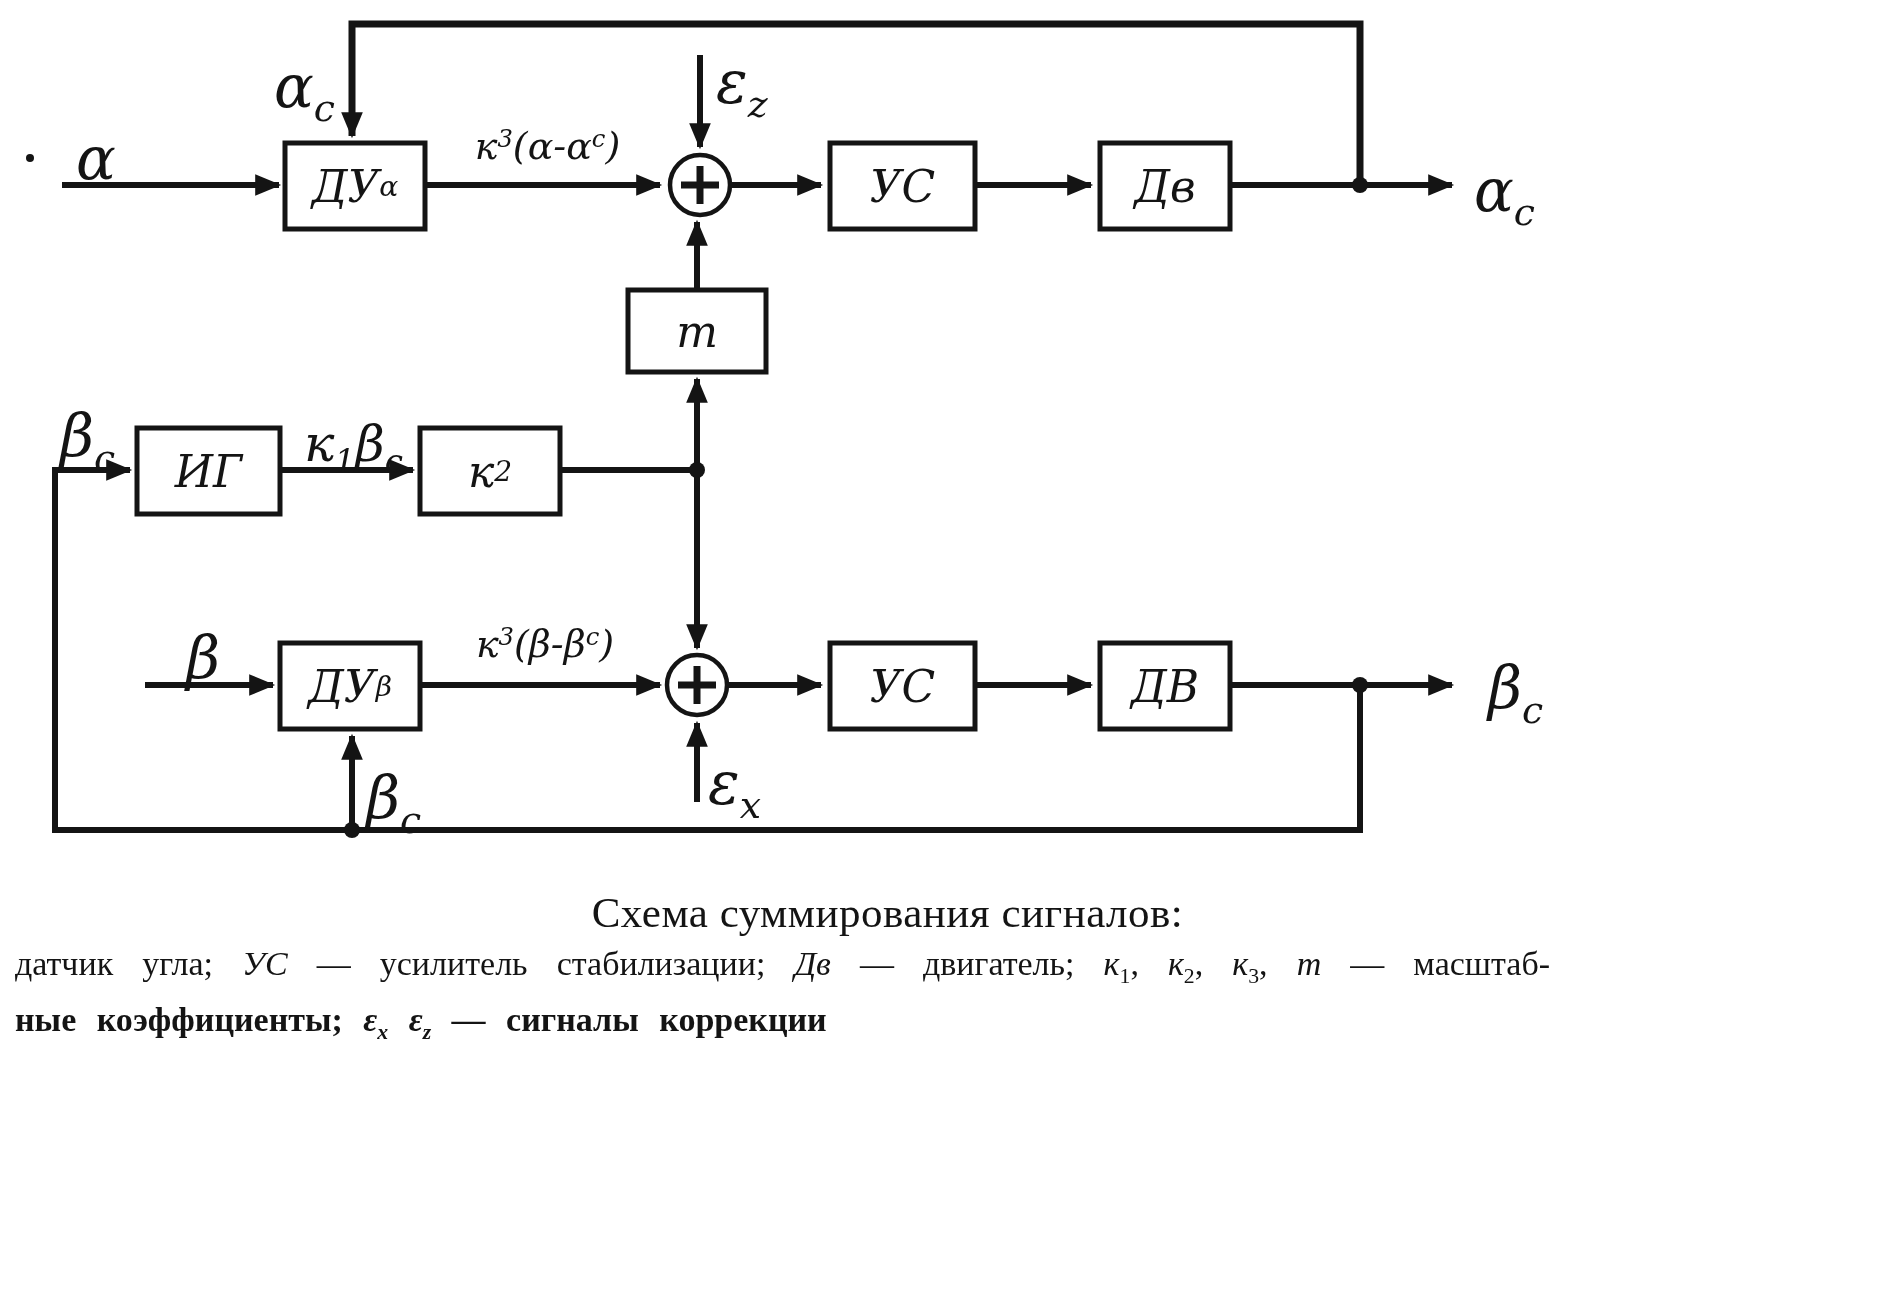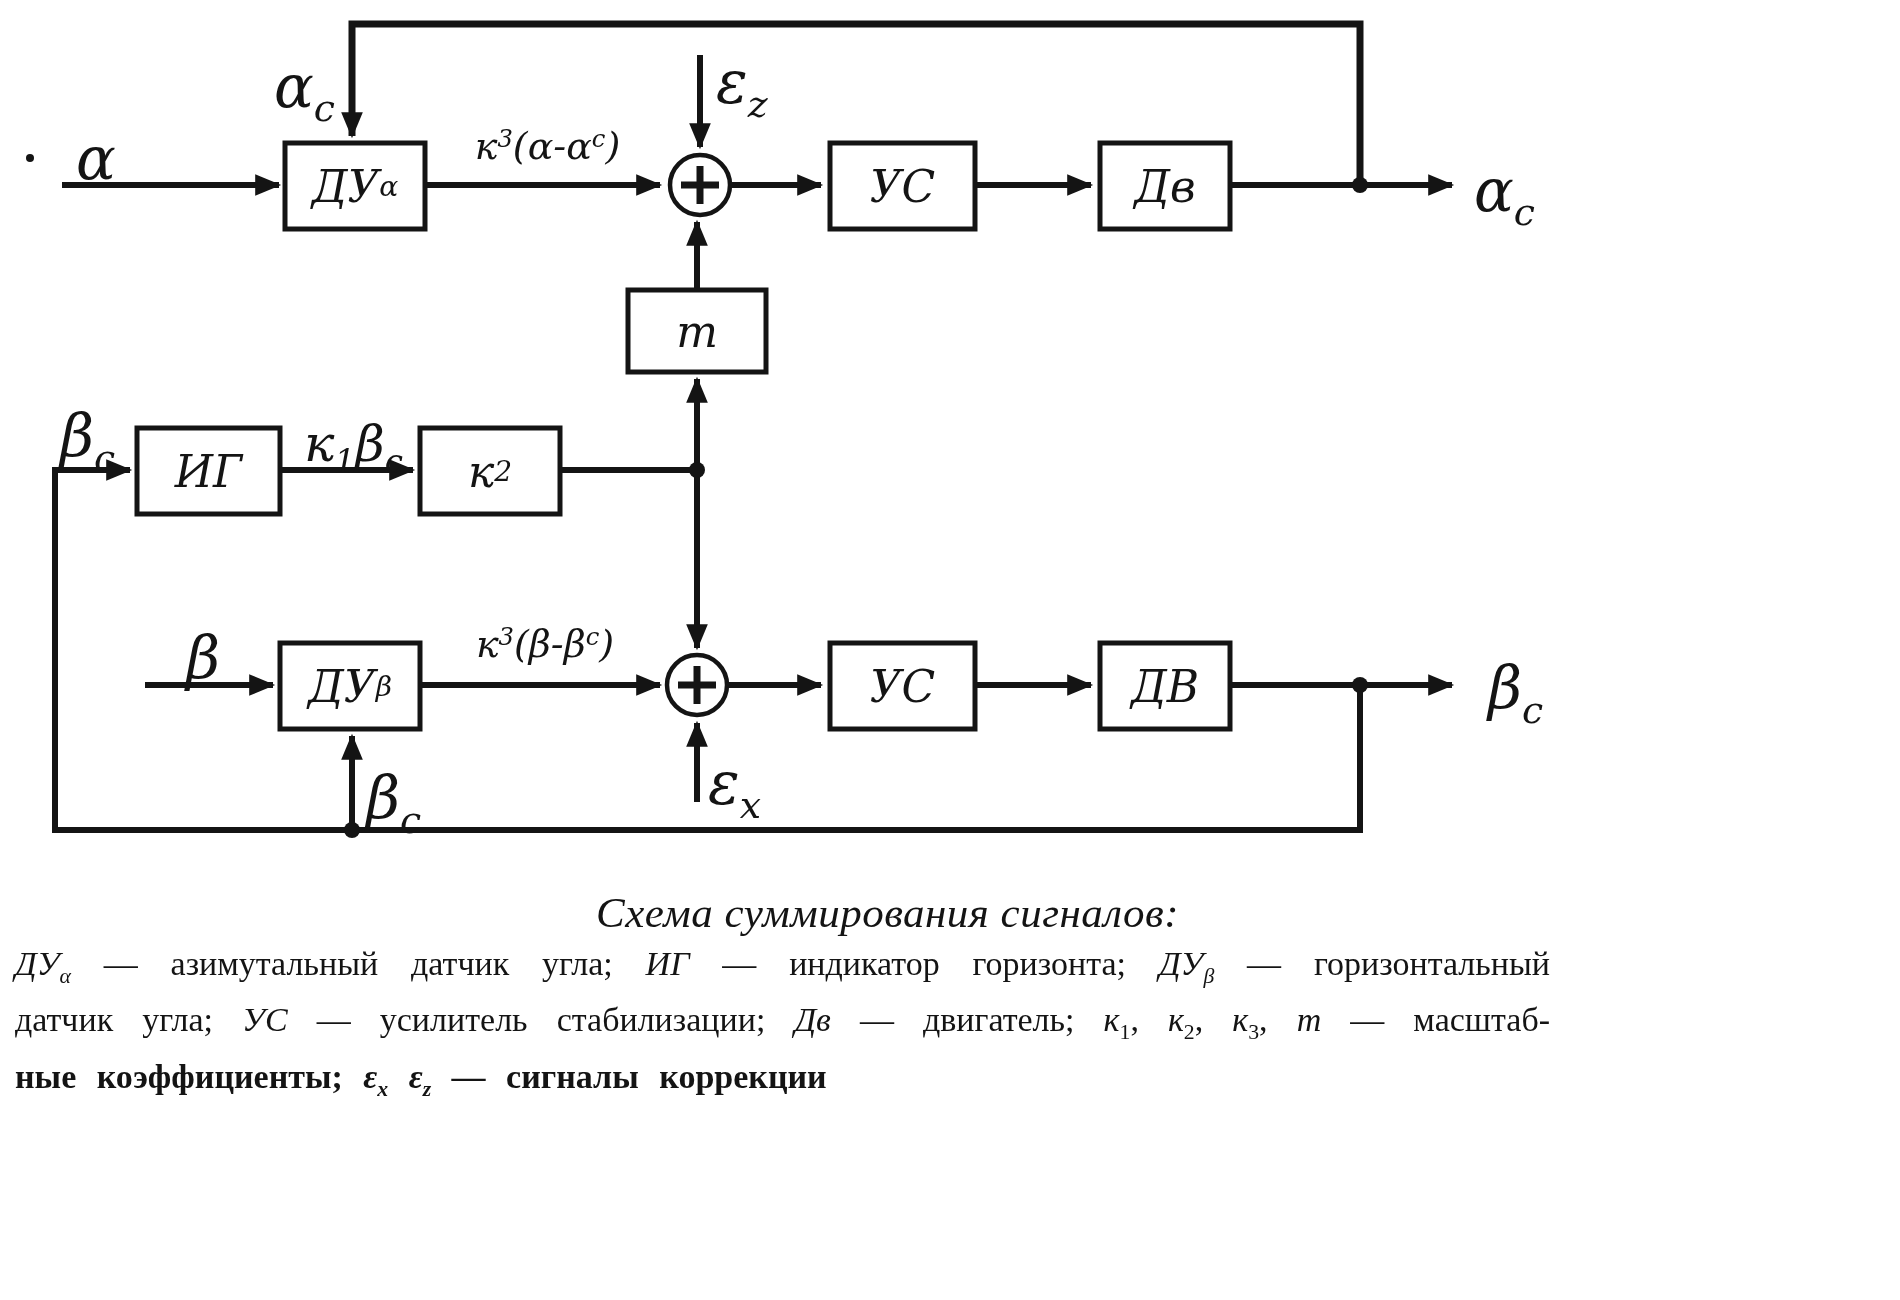--- a/index.html
+++ b/index.html
@@ -15,21 +15,21 @@
   .lbl{position:absolute;font-family:"DejaVu Serif",serif;font-style:italic;font-size:41px;
        color:var(--ink,#141414);white-space:nowrap;}
   .big{font-size:59px;}
   .blk{position:absolute;display:flex;align-items:center;justify-content:center;
        font-family:"DejaVu Serif",serif;font-style:italic;font-size:44px;color:var(--ink,#141414);}
   .ctr{text-align:center;display:flex;justify-content:center;}
   .sub{font-size:0.64em;vertical-align:-0.38em;}
   .it{font-style:italic;}
   .caption{position:absolute;left:0;top:888px;width:1775px;text-align:center;
        font-family:"Liberation Serif","DejaVu Serif",serif;font-size:43px;letter-spacing:0.5px;
-       color:var(--ink,#141414);font-style:italic;}
+       color:var(--ink,#141414);}
   .legend{position:absolute;left:15px;top:942px;width:1535px;
        font-family:"Liberation Serif","DejaVu Serif",serif;font-size:34px;line-height:43px;
        color:var(--ink,#141414);}
   .jl{text-align:justify;text-align-last:justify;word-spacing:5px;}
   .cl{text-align:left;word-spacing:12px;font-weight:bold;}
 </style>
 </head>
 <body>
 
 <div class="page">
@@ -123,18 +123,17 @@
       <span>(β-β</span>
       <span class="sub">c</span>
       <span>)</span>
     </div>
   <div class="lbl big" style="left:708px;top:749px"><span>ε</span><span class="sub">x</span></div>
   <div class="lbl big" style="left:1488px;top:654px"><span>β</span><span class="sub">c</span></div>
   <div class="lbl big" style="left:366px;top:764px"><span>β</span><span class="sub">c</span></div>
 
   <div class="caption">Схема суммирования сигналов:</div>
   <div class="legend">
-    <div class="jl"><span class="it">ДУ</span><span class="sub it">α</span><span> — азимутальный датчик угла; </span><span class="it">ИГ</span><span> — индикатор горизонта; </span><span class="it">ДУ</span><span class="sub it">β</span><span> — горизонтальный</span></div>
     <div class="jl"><span>датчик угла; </span><span class="it">УС</span><span> — усилитель стабилизации; </span><span class="it">Дв</span><span> — двигатель; </span><span class="it">к</span><span class="sub">1</span><span>, </span><span class="it">к</span><span class="sub">2</span><span>, </span><span class="it">к</span><span class="sub">3</span><span>, </span><span class="it">m</span><span> — масштаб-</span></div>
     <div class="cl"><span>ные коэффициенты; </span><span class="it">ε</span><span class="sub it">x</span><span> </span><span class="it">ε</span><span class="sub it">z</span><span> — сигналы коррекции</span></div>
   </div>
 
 </div>
 
 </body></html>

